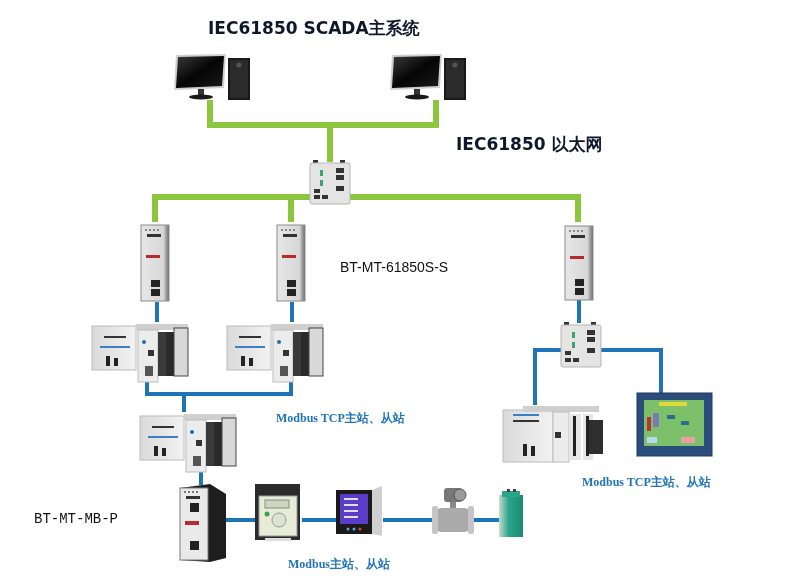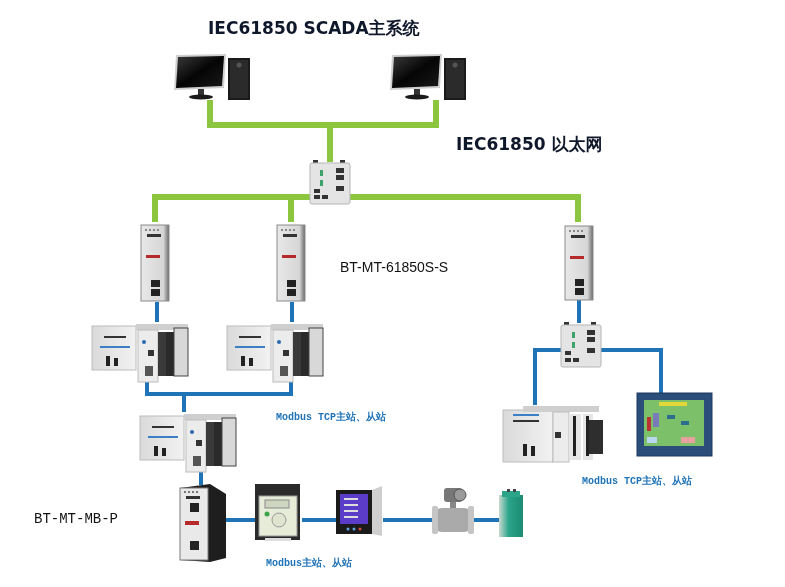--- a/index.html
+++ b/index.html
@@ -1,20 +1,20 @@
 <!DOCTYPE html>
 <html><head>
 <meta charset="utf-8">
 <style>
   html, body { margin:0; padding:0; background:#ffffff; }
   body { width:785px; height:587px; position:relative; overflow:hidden; font-family:"DejaVu Sans", sans-serif; }
   #canvas { position:absolute; left:0; top:0; }
   .label { position:absolute; white-space:nowrap; }
   .green-title { color:#0f172a; font-weight:bold; font-size:17px; font-family:"DejaVu Sans", sans-serif; }
-  .blue-label { color:#1f73b7; font-weight:bold; font-size:10px; font-family:Liberation Mono, monospace; }
+  .blue-label { color:#1f73b7; font-weight:bold; font-size:12px; font-family:Liberation Serif, serif; }
   .black-label { color:#111111; font-size:14px; font-family:"Liberation Sans", sans-serif; }
 </style>
 </head>
 <body>
 
 <svg id="canvas" width="785" height="587" viewBox="0 0 785 587">
   <defs>
     <linearGradient id="screenGrad" x1="0" y1="0" x2="1" y2="1">
       <stop offset="0" stop-color="#3a3a3a"></stop>
       <stop offset="0.5" stop-color="#050505"></stop>
@@ -301,13 +301,13 @@
     </g>
   </g>
 </svg>
 
 <div class="label green-title" style="left:208px; top:17px;">IEC61850 SCADA主系统</div>
 <div class="label green-title" style="left:456px; top:133px;">IEC61850 以太网</div>
 <div class="label black-label" style="left:340px; top:259px;">BT-MT-61850S-S</div>
 <div class="label blue-label" style="left:276px; top:410px;">Modbus TCP主站、从站</div>
 <div class="label blue-label" style="left:582px; top:474px;">Modbus TCP主站、从站</div>
 <div class="label black-label" style="left:34px; top:511px;font-family:Liberation Mono, monospace;">BT-MT-MB-P</div>
-<div class="label blue-label" style="left:266px; top:556px;">Modbus主站、从站</div>
+<div class="label blue-label" style="left:288px; top:556px;">Modbus主站、从站</div>
 
 </body></html>

